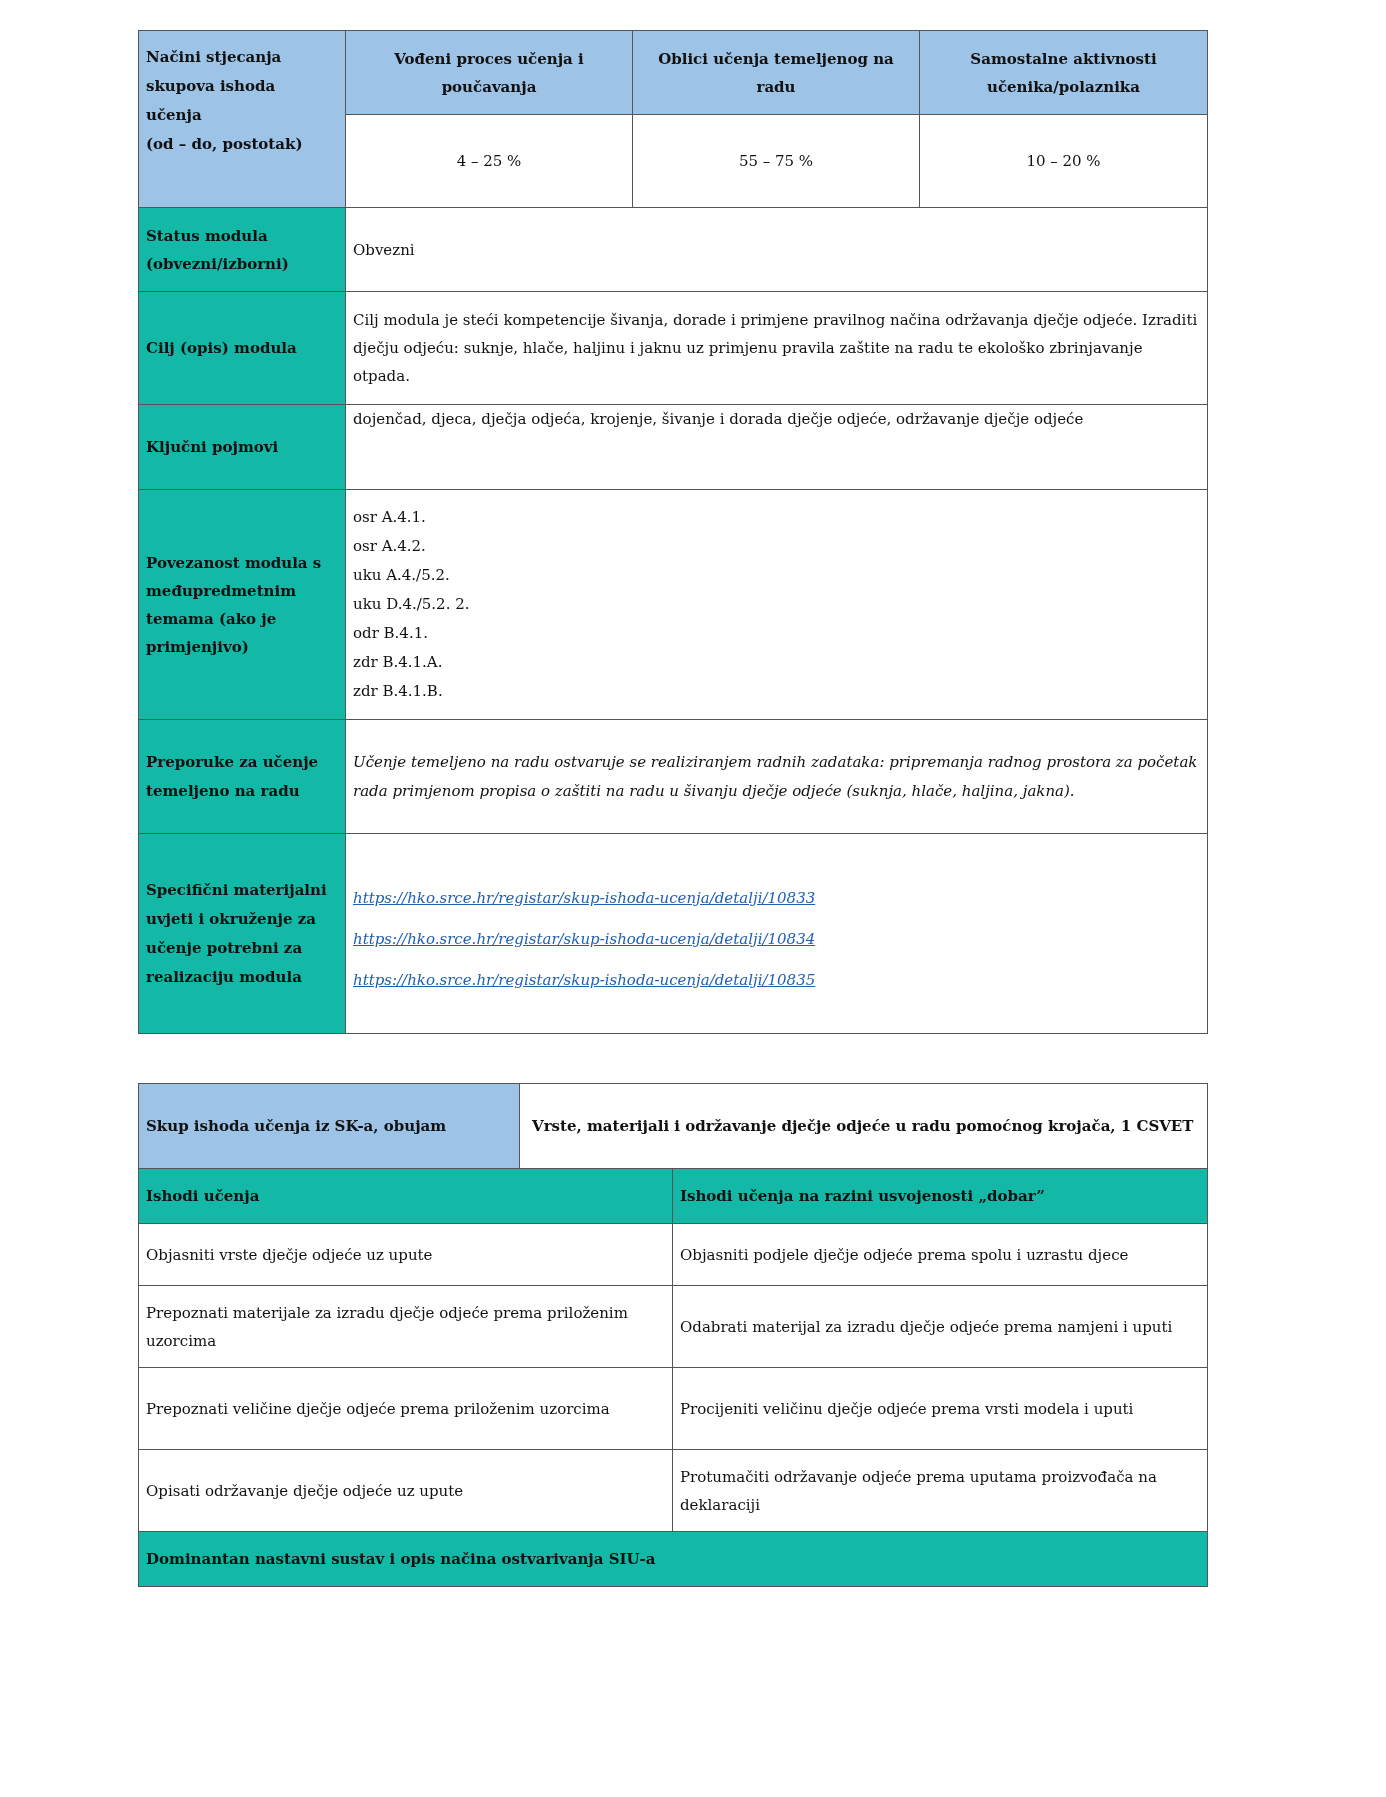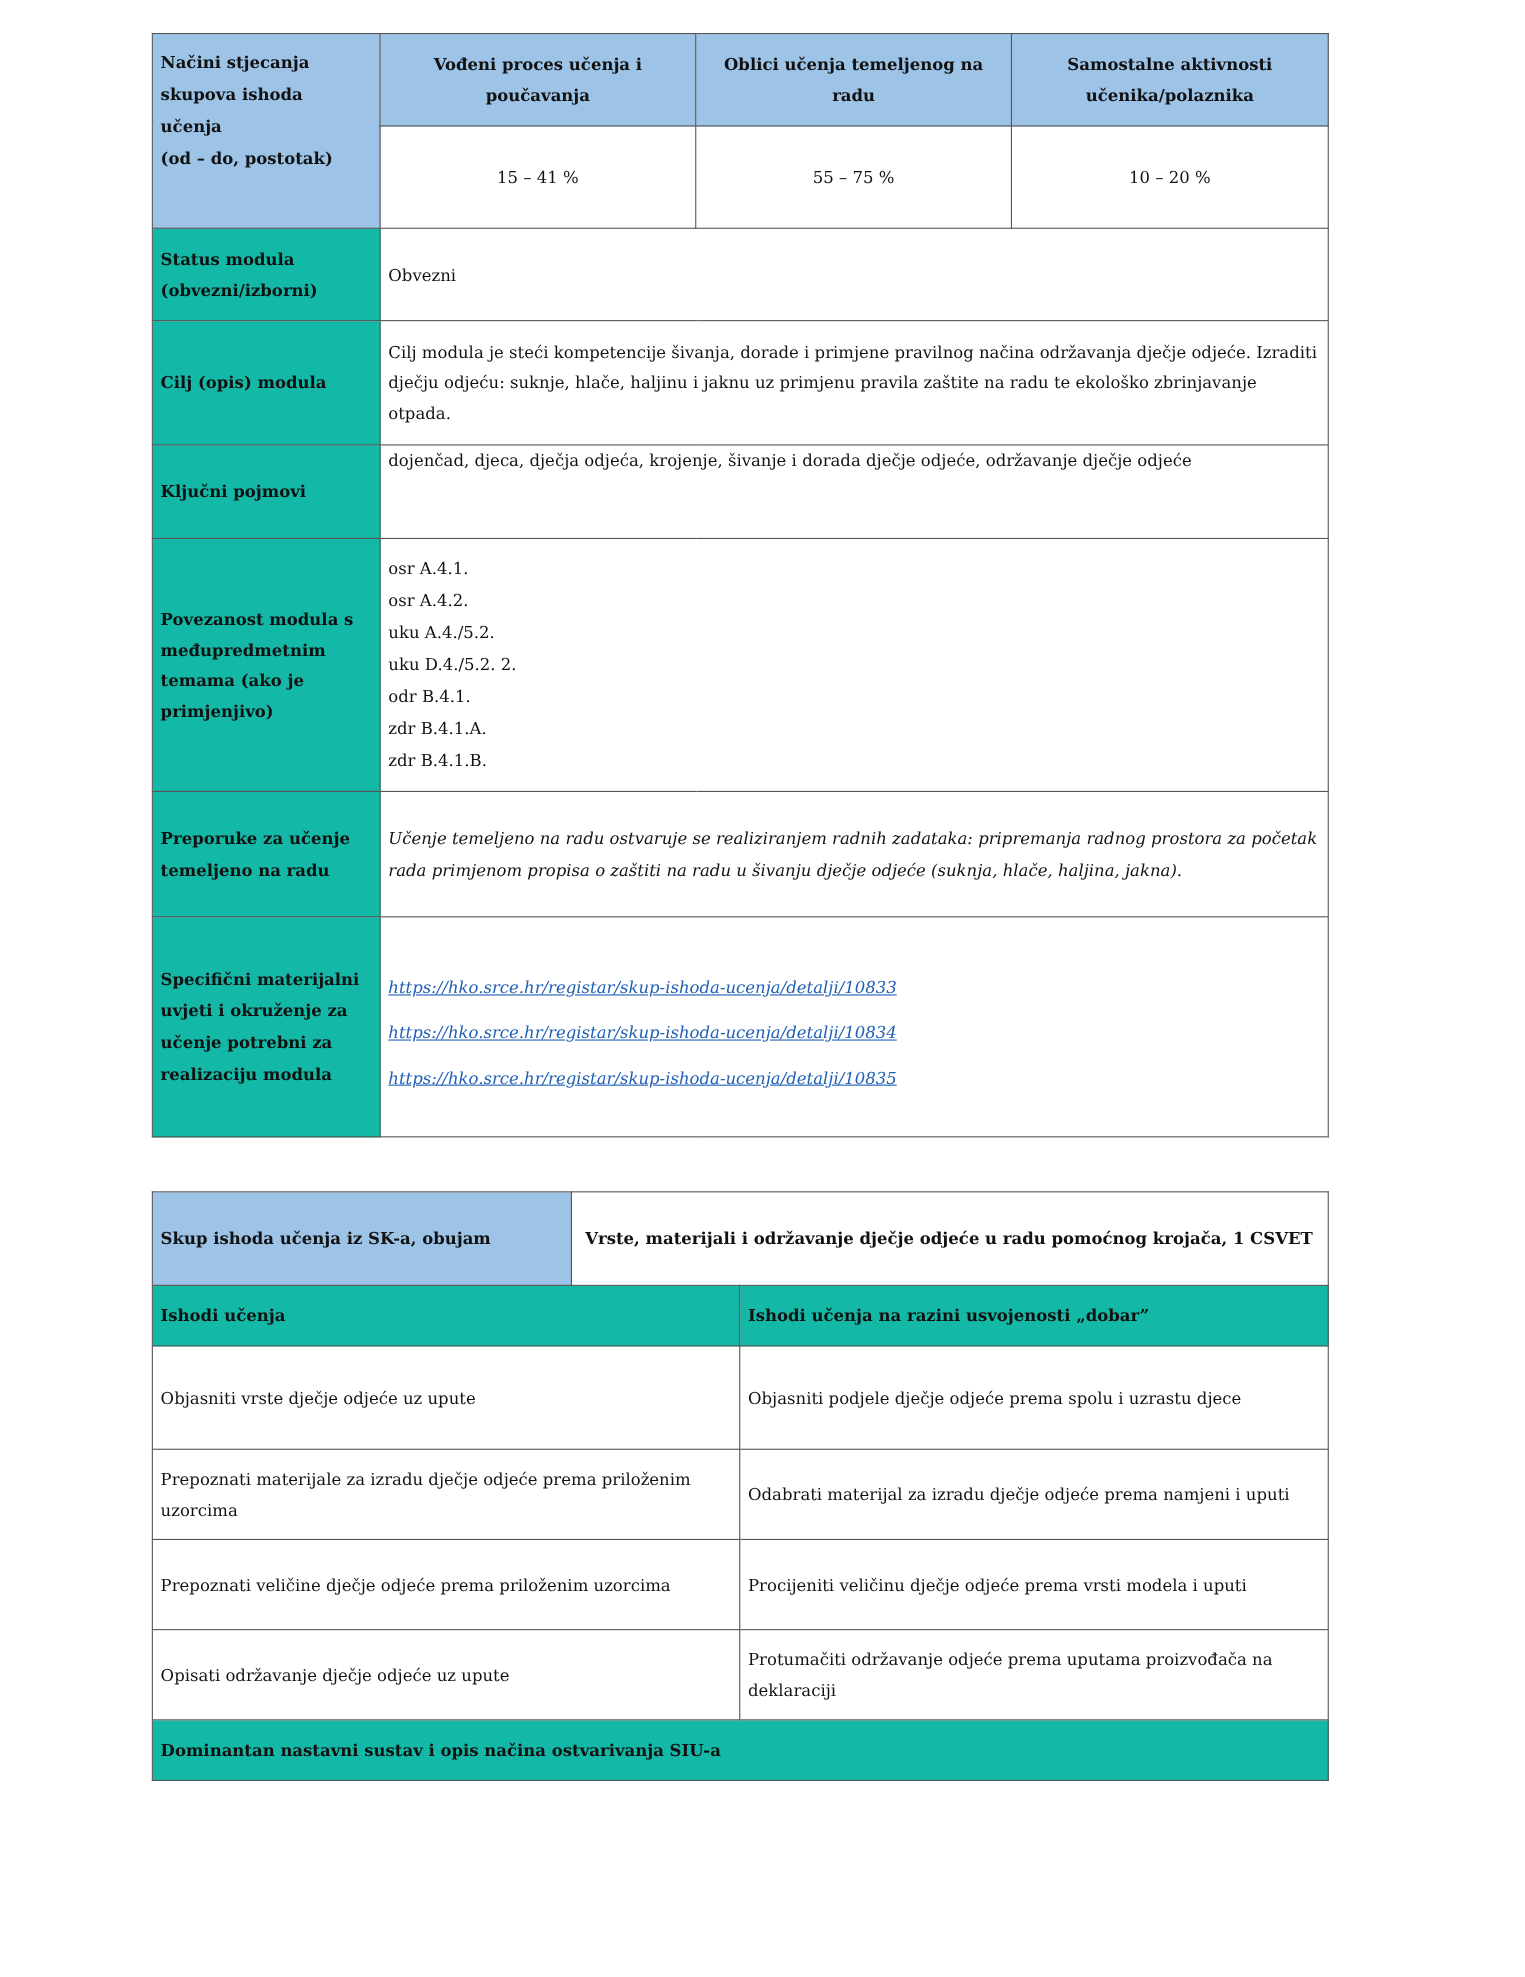--- a/index.html
+++ b/index.html
@@ -33,21 +33,21 @@
         <span>skupova ishoda</span>
         <span>učenja</span>
         <span>(od – do, postotak)</span>
       </div>
     </td>
     <td class="hdr bold center" style="padding:0 22px;">Vođeni proces učenja i poučavanja</td>
     <td class="hdr bold center" style="padding:0 22px;">Oblici učenja temeljenog na radu</td>
     <td class="hdr bold center" style="padding:0 22px;">Samostalne aktivnosti učenika/polaznika</td>
   </tr>
   <tr style="height:93px">
-    <td class="center">15 – 41 %</td>
+    <td class="center">4 – 25 %</td>
     <td class="center">55 – 75 %</td>
     <td class="center">10 – 20 %</td>
   </tr>
   <tr style="height:84px">
     <td class="lbl bold">Status modula (obvezni/izborni)</td>
     <td colspan="3">Obvezni</td>
   </tr>
   <tr style="height:113px">
     <td class="lbl bold">Cilj (opis) modula</td>
     <td colspan="3">Cilj modula je steći kompetencije šivanja, dorade i primjene pravilnog  načina održavanja dječje odjeće. Izraditi dječju odjeću: suknje, hlače, haljinu i jaknu uz primjenu pravila zaštite na radu te ekološko zbrinjavanje otpada.</td>
@@ -93,21 +93,21 @@
     </colgroup>
   <tbody>
       <tr style="height:85px">
     <td class="hdr bold">Skup ishoda učenja iz SK-a, obujam</td>
     <td colspan="2" class="bold" style="padding-left:12px;">Vrste, materijali i održavanje dječje odjeće u radu pomoćnog krojača, 1 CSVET</td>
   </tr>
   <tr style="height:55px">
     <td colspan="2" class="lbl bold">Ishodi učenja</td>
     <td class="lbl bold">Ishodi učenja na razini usvojenosti „dobar”</td>
   </tr>
-  <tr style="height:94px">
+  <tr style="height:62px">
     <td colspan="2">Objasniti vrste dječje odjeće uz upute</td>
     <td>Objasniti podjele dječje odjeće prema spolu i uzrastu djece</td>
   </tr>
   <tr style="height:82px">
     <td colspan="2">Prepoznati materijale za izradu dječje odjeće prema priloženim uzorcima</td>
     <td>Odabrati  materijal za izradu dječje odjeće prema namjeni i uputi</td>
   </tr>
   <tr style="height:82px">
     <td colspan="2">Prepoznati veličine dječje odjeće prema priloženim uzorcima</td>
     <td>Procijeniti veličinu dječje odjeće prema vrsti modela i uputi</td>

